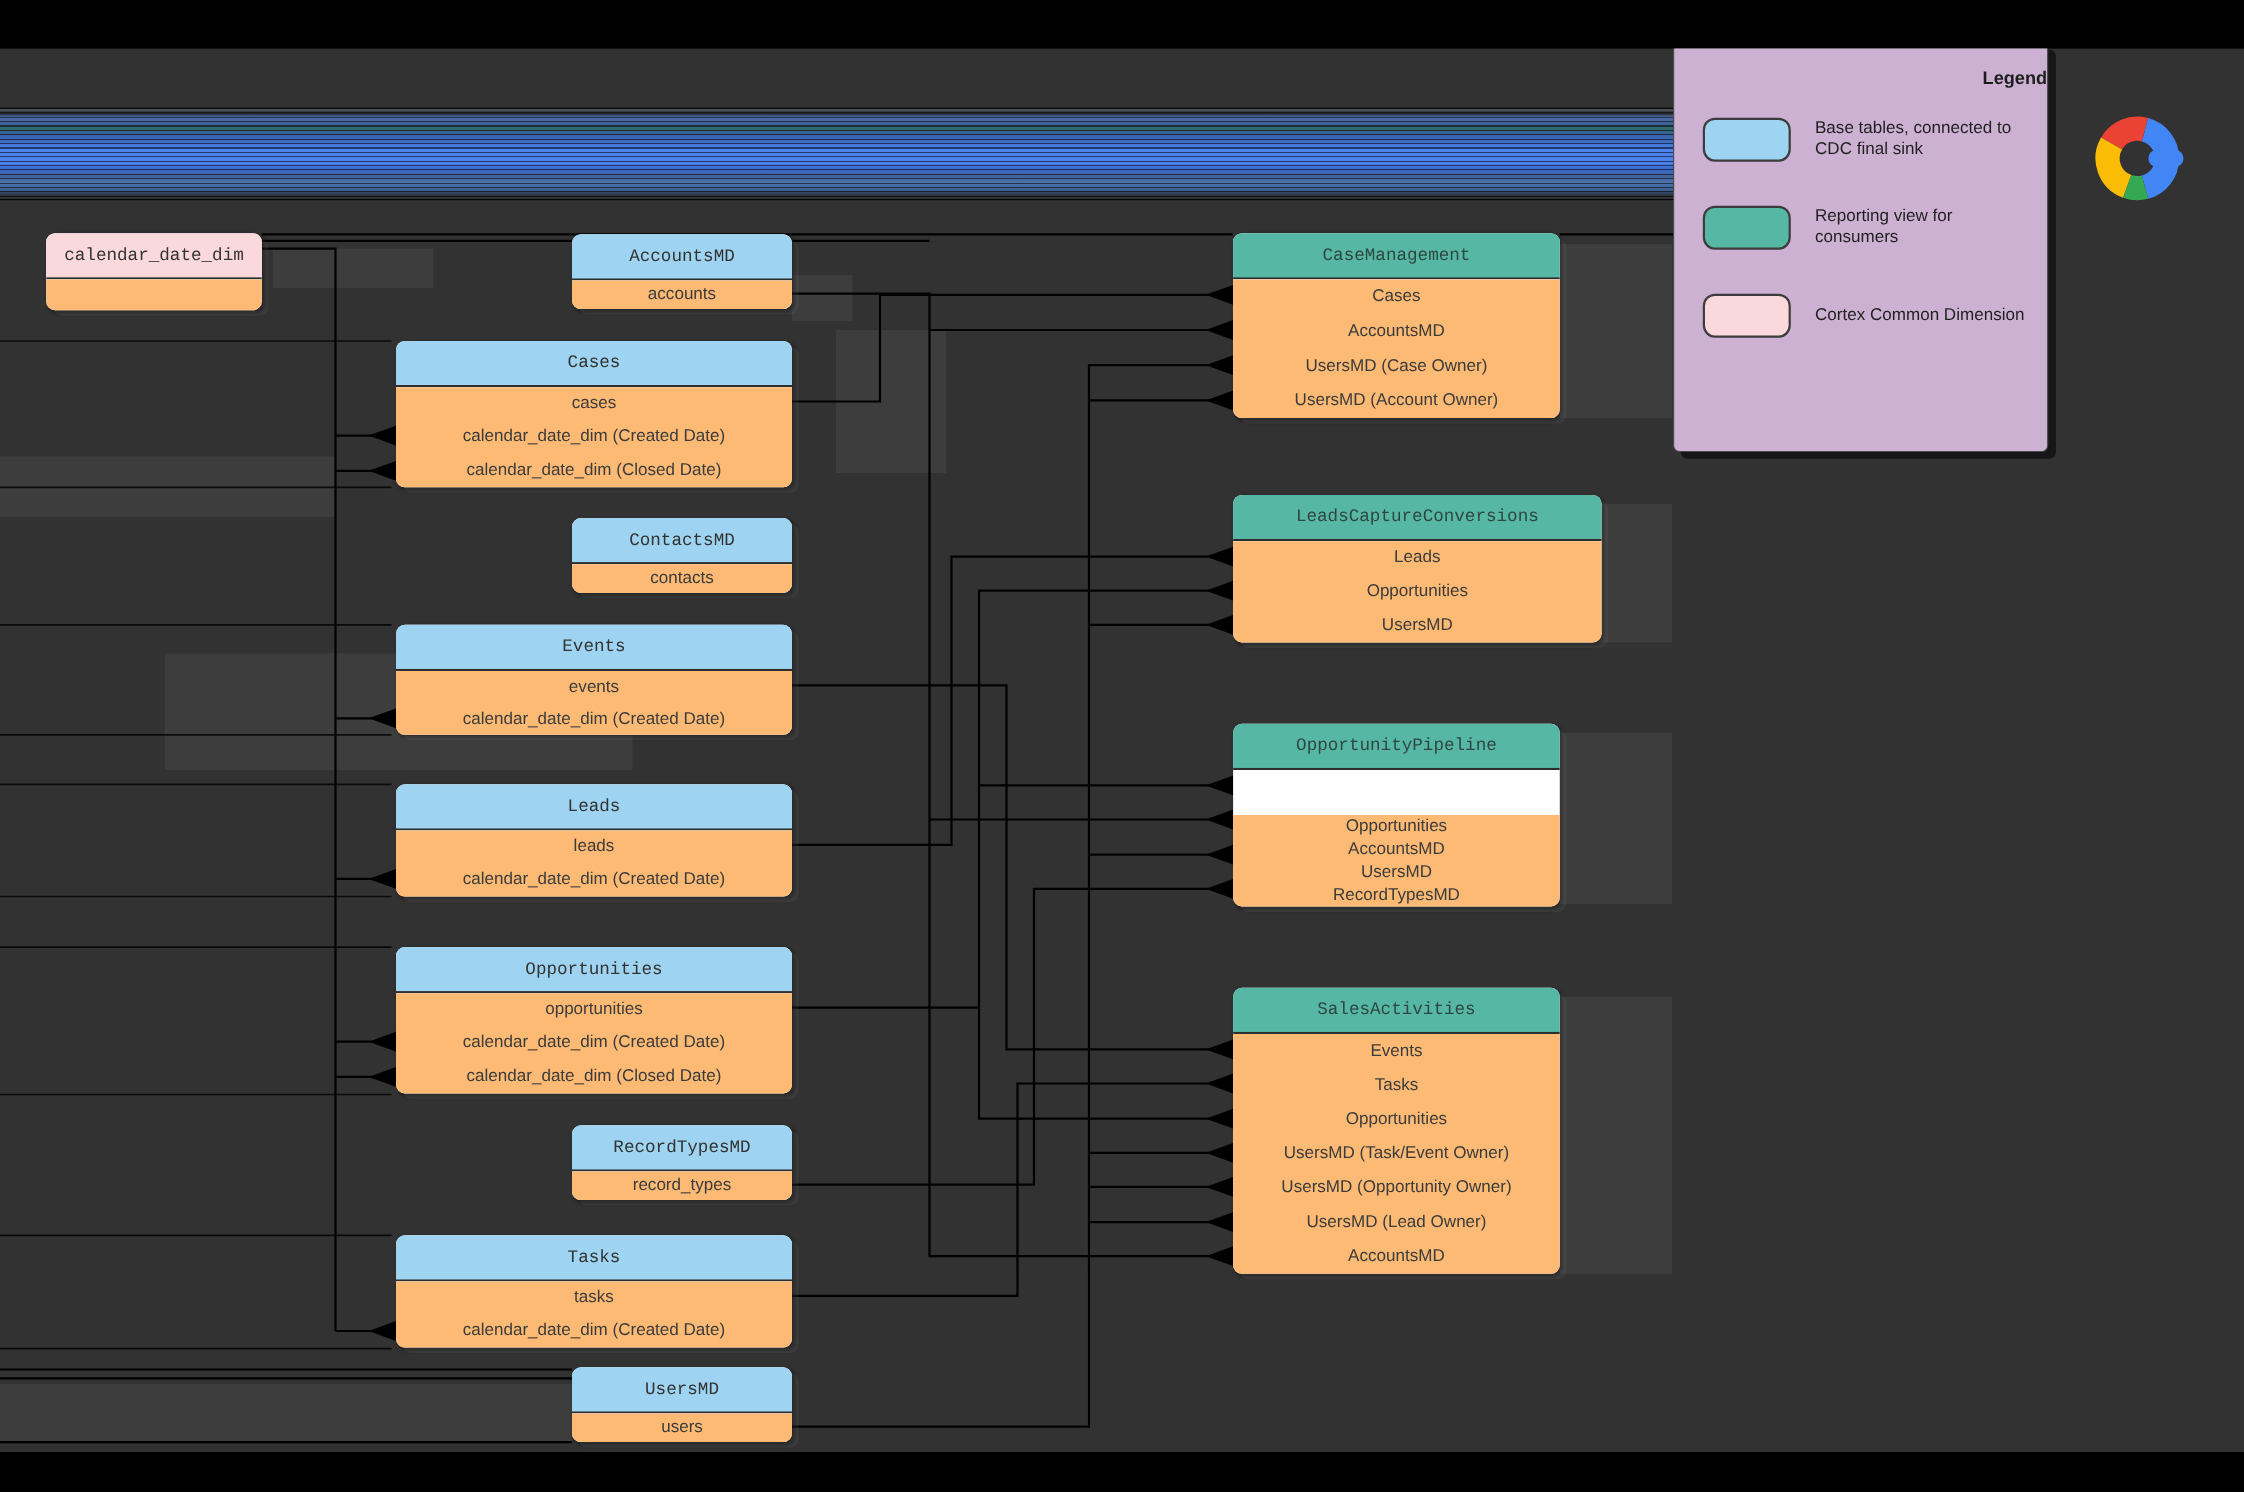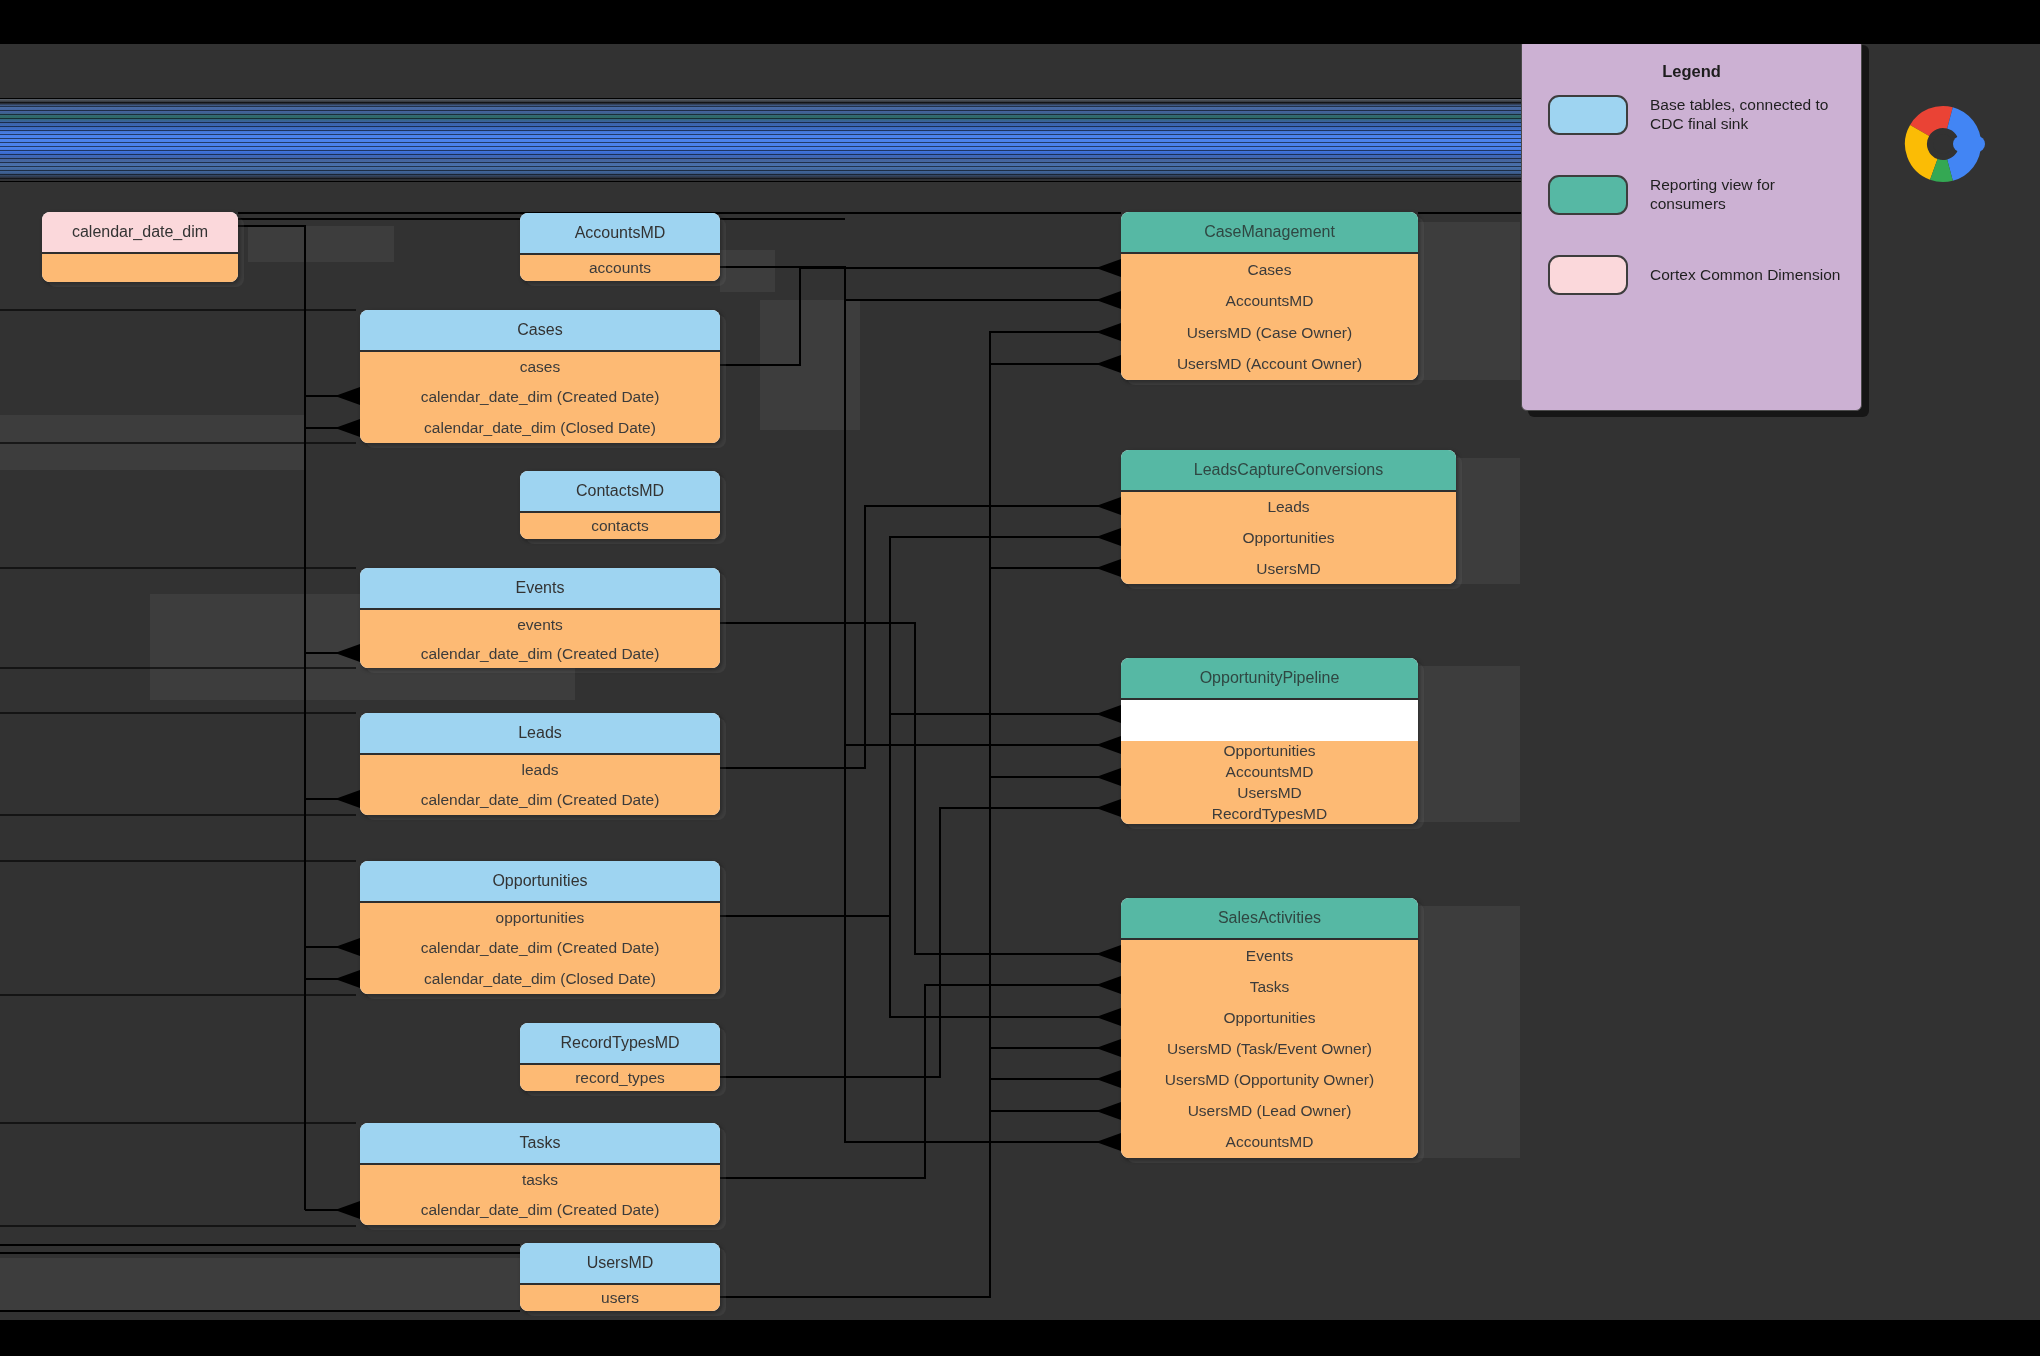--- a/index.html
+++ b/index.html
@@ -18,32 +18,32 @@
         #44639c 74%, #4a72ad 82%, #3c5f91 90%, #2c313c 96%, #323232 100%);
     z-index:1;}
   .texture-band{position:absolute;background:rgba(255,255,255,.055);z-index:1;}
   svg.connector-layer{position:absolute;left:0;top:0;z-index:2;}
   
   .node{position:absolute;z-index:3;border-radius:8px;background:#fff;
         box-shadow:6px 5px 0 rgba(255,255,255,.055), 2px 2px 4px rgba(0,0,0,.45);
         display:flex;flex-direction:column;}
   .node-header{height:40px;line-height:40px;flex:0 0 40px;text-align:center;
         font-size:16px;color:#38403f;border-radius:8px 8px 0 0;
-        border-bottom:2px solid #2e2e2e;}
+        border-bottom:2px solid #2e2e2e;font-family:Liberation Mono, monospace;}
   .kind-base .node-header{background:var(--c-base,#9ed4f1);color:#333;}
   .kind-view .node-header{background:var(--c-view,#56b8a4);color:#2f4742;}
   .kind-dimension .node-header{background:var(--c-dimension,#fbd8db);color:#333;}
   .node-body{flex:1;display:flex;flex-direction:column;border-radius:0 0 8px 8px;background:#fdba74;}
   .node-row{flex:1;display:flex;align-items:center;justify-content:center;
         font-size:15.5px;color:#3b3b3b;white-space:nowrap;}
   
   .legend{position:absolute;left:1521px;top:39px;width:341px;height:372px;z-index:4;
         background:var(--c-legend_bg,#ccb1d3);border:1px solid #4a4a4a;border-radius:6px;
         box-shadow:7px 6px 0 rgba(0,0,0,.55);box-sizing:border-box;padding:22px 0 0 0;}
-  .legend-title{text-align:center;font-weight:bold;font-size:16.5px;color:#1d1d1d;margin-bottom:14px;}
+  .legend-title{text-align:right;font-weight:bold;font-size:16.5px;color:#1d1d1d;margin-bottom:26px;}
   .legend-item{display:flex;align-items:center;margin:0 0 40px 26px;}
   .legend-swatch{flex:0 0 80px;width:80px;height:40px;border:2px solid #3d3d3d;border-radius:11px;box-sizing:border-box;}
   .legend-label{margin-left:22px;width:195px;font-size:15.5px;line-height:1.22;color:#1f1f1f;}
   .logo{position:absolute;left:1903px;top:100px;z-index:4;}
   .strip{position:absolute;left:0;width:2040px;background:#000;z-index:5;}
 </style>
 </head>
 <body>
 
 <div class="stage">

